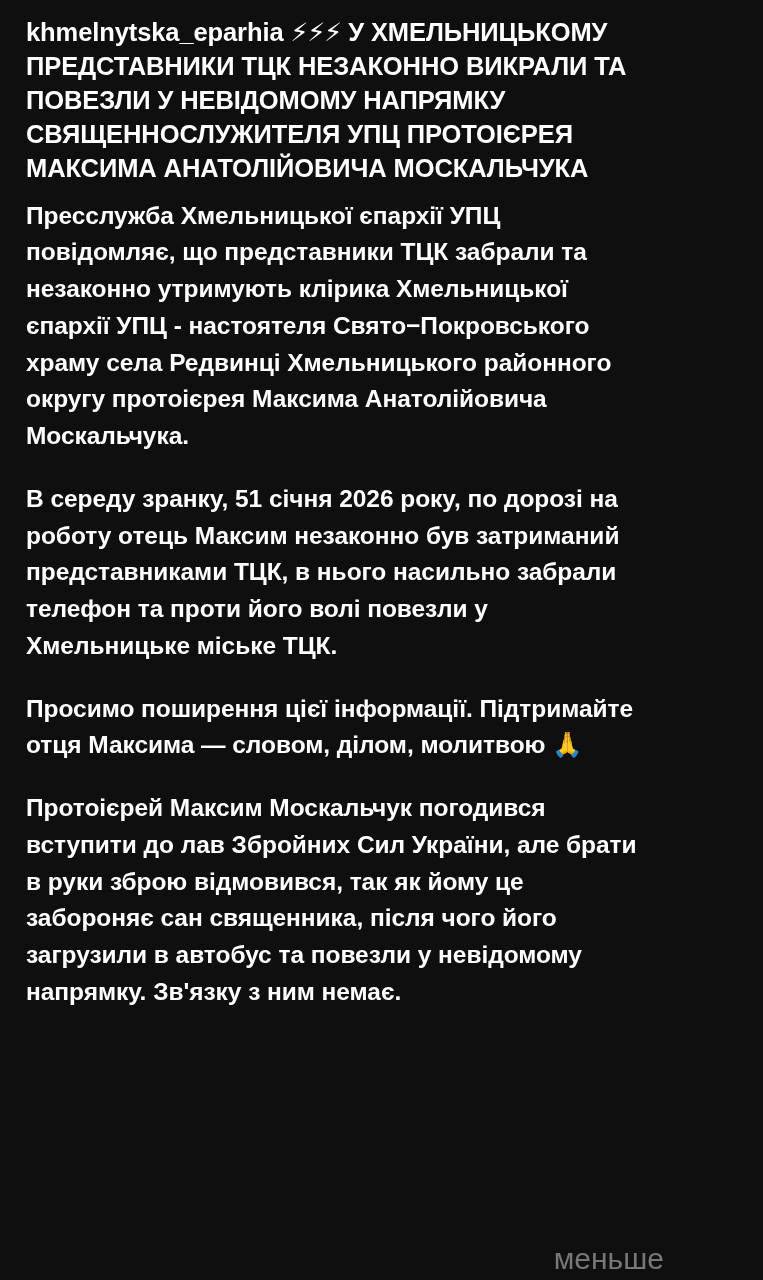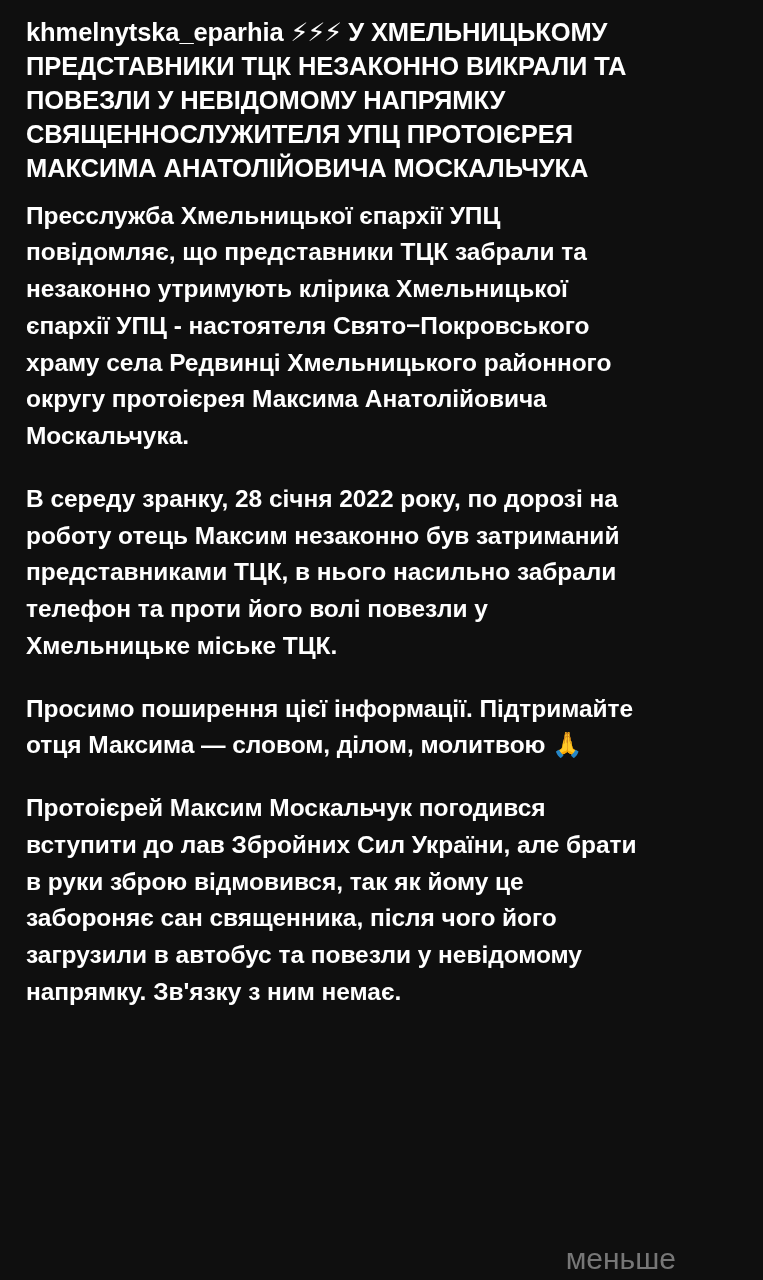--- a/index.html
+++ b/index.html
@@ -47,21 +47,21 @@
     font-weight: bold;
     margin: 0 0 26px 0;
     letter-spacing: -0.05px;
     word-wrap: break-word;
   }
   .para:last-of-type {
     margin-bottom: 0;
   }
   .watermark {
     position: absolute;
-    right: 4px;
+    right: 16px;
     bottom: 6px;
     font-size: 30px;
     line-height: 1;
     color: #8a8a8a;
     opacity: 0.85;
     font-weight: normal;
     pointer-events: none;
     font-family: "Liberation Sans", sans-serif;
   }
   .emoji {
@@ -73,19 +73,19 @@
 
 <div class="post">
 
   <p class="headline">
     <span class="channel">khmelnytska_eparhia</span>
     <span class="bolts emoji">⚡⚡⚡</span>
     <span class="headline-text">У ХМЕЛЬНИЦЬКОМУ ПРЕДСТАВНИКИ ТЦК НЕЗАКОННО ВИКРАЛИ ТА ПОВЕЗЛИ У НЕВІДОМОМУ НАПРЯМКУ СВЯЩЕННОСЛУЖИТЕЛЯ УПЦ ПРОТОІЄРЕЯ МАКСИМА АНАТОЛІЙОВИЧА МОСКАЛЬЧУКА</span>
   </p>
 
   <p class="para">Пресслужба Хмельницької єпархії УПЦ повідомляє, що представники ТЦК забрали та незаконно утримують клірика Хмельницької єпархії УПЦ - настоятеля Свято−Покровського храму села Редвинці Хмельницького районного округу протоієрея Максима Анатолійовича Москальчука.</p>
-  <p class="para">В середу зранку, 28 січня 2022 року, по дорозі на роботу отець Максим незаконно був затриманий представниками ТЦК, в нього насильно забрали телефон та проти його волі повезли у Хмельницьке міське ТЦК.</p>
+  <p class="para">В середу зранку, 51 січня 2026 року, по дорозі на роботу отець Максим незаконно був затриманий представниками ТЦК, в нього насильно забрали телефон та проти його волі повезли у Хмельницьке міське ТЦК.</p>
   <p class="para">Просимо поширення цієї інформації. Підтримайте отця Максима — словом, ділом, молитвою 🙏</p>
   <p class="para">Протоієрей Максим Москальчук погодився вступити до лав Збройних Сил України, але брати в руки зброю відмовився, так як йому це забороняє сан священника, після чого його загрузили в автобус та повезли у невідомому напрямку. Зв'язку з ним немає.</p>
 
   <div class="watermark">меньше</div>
 
 </div>
 
 </body></html>

